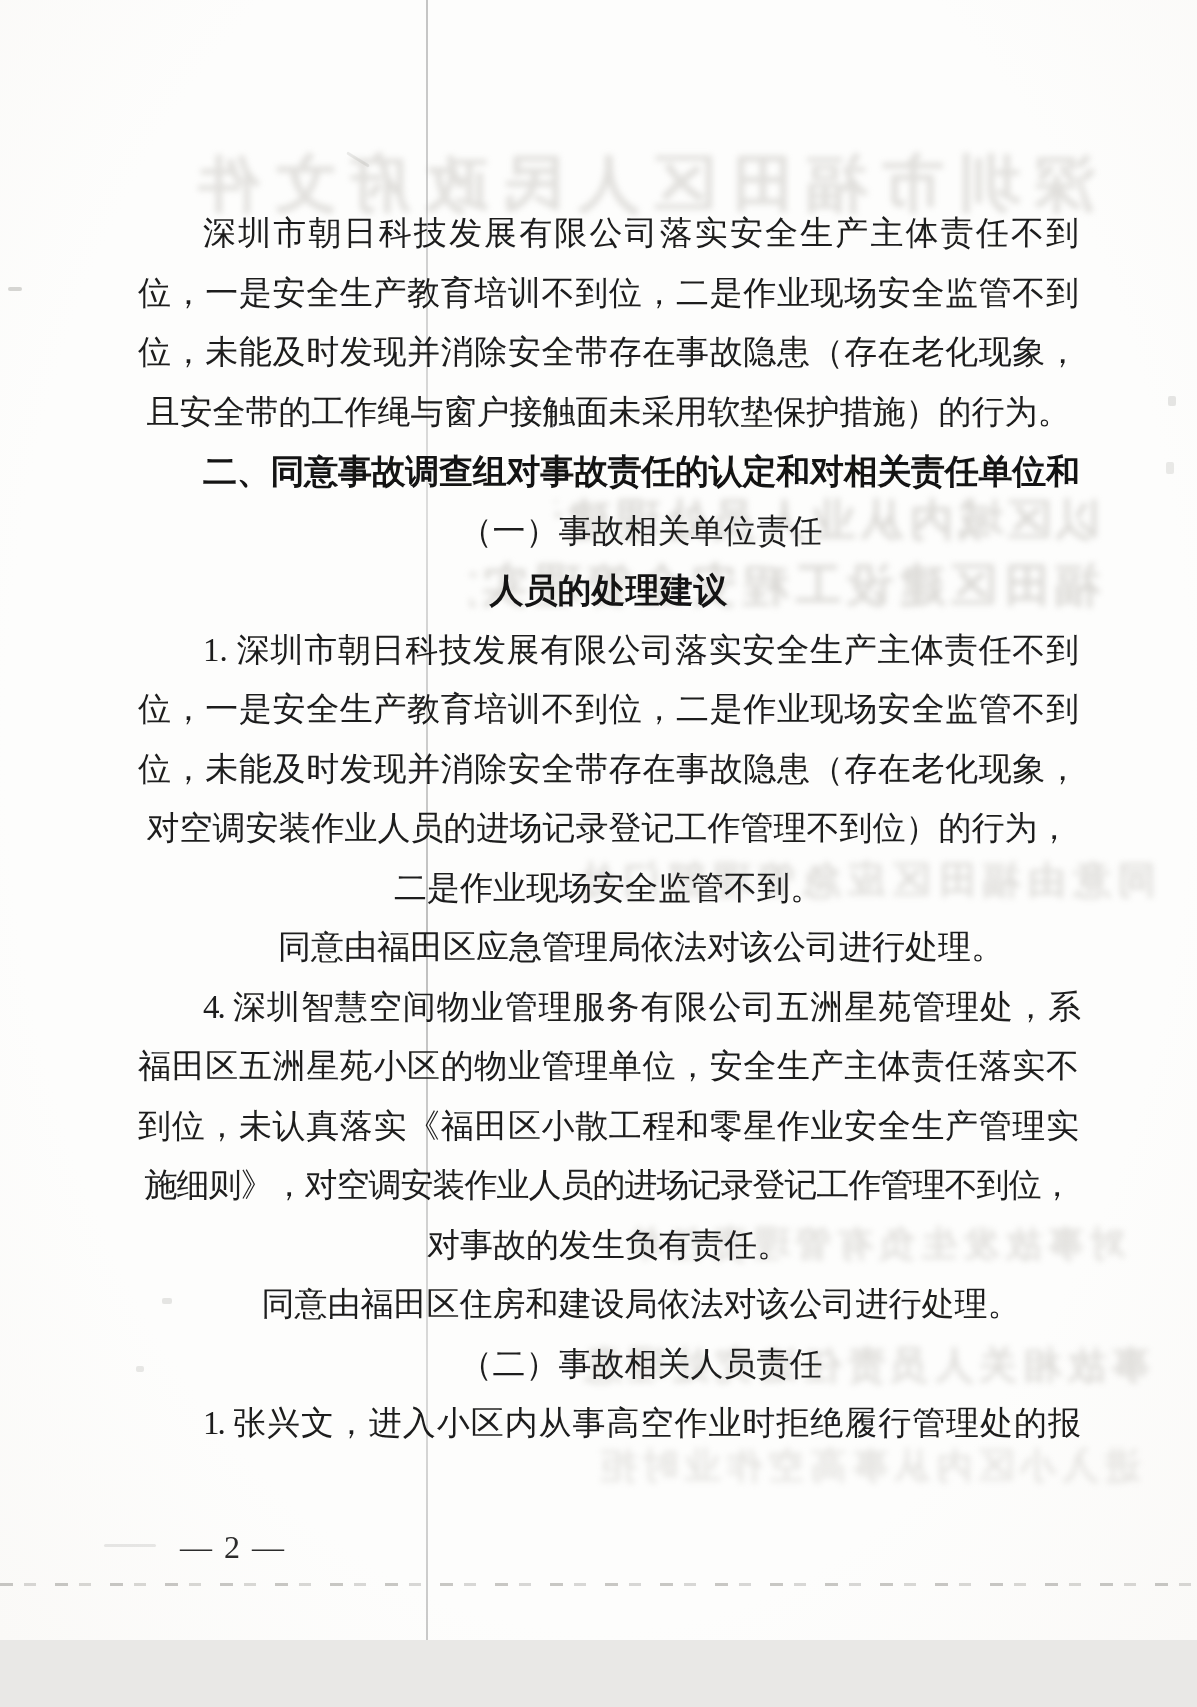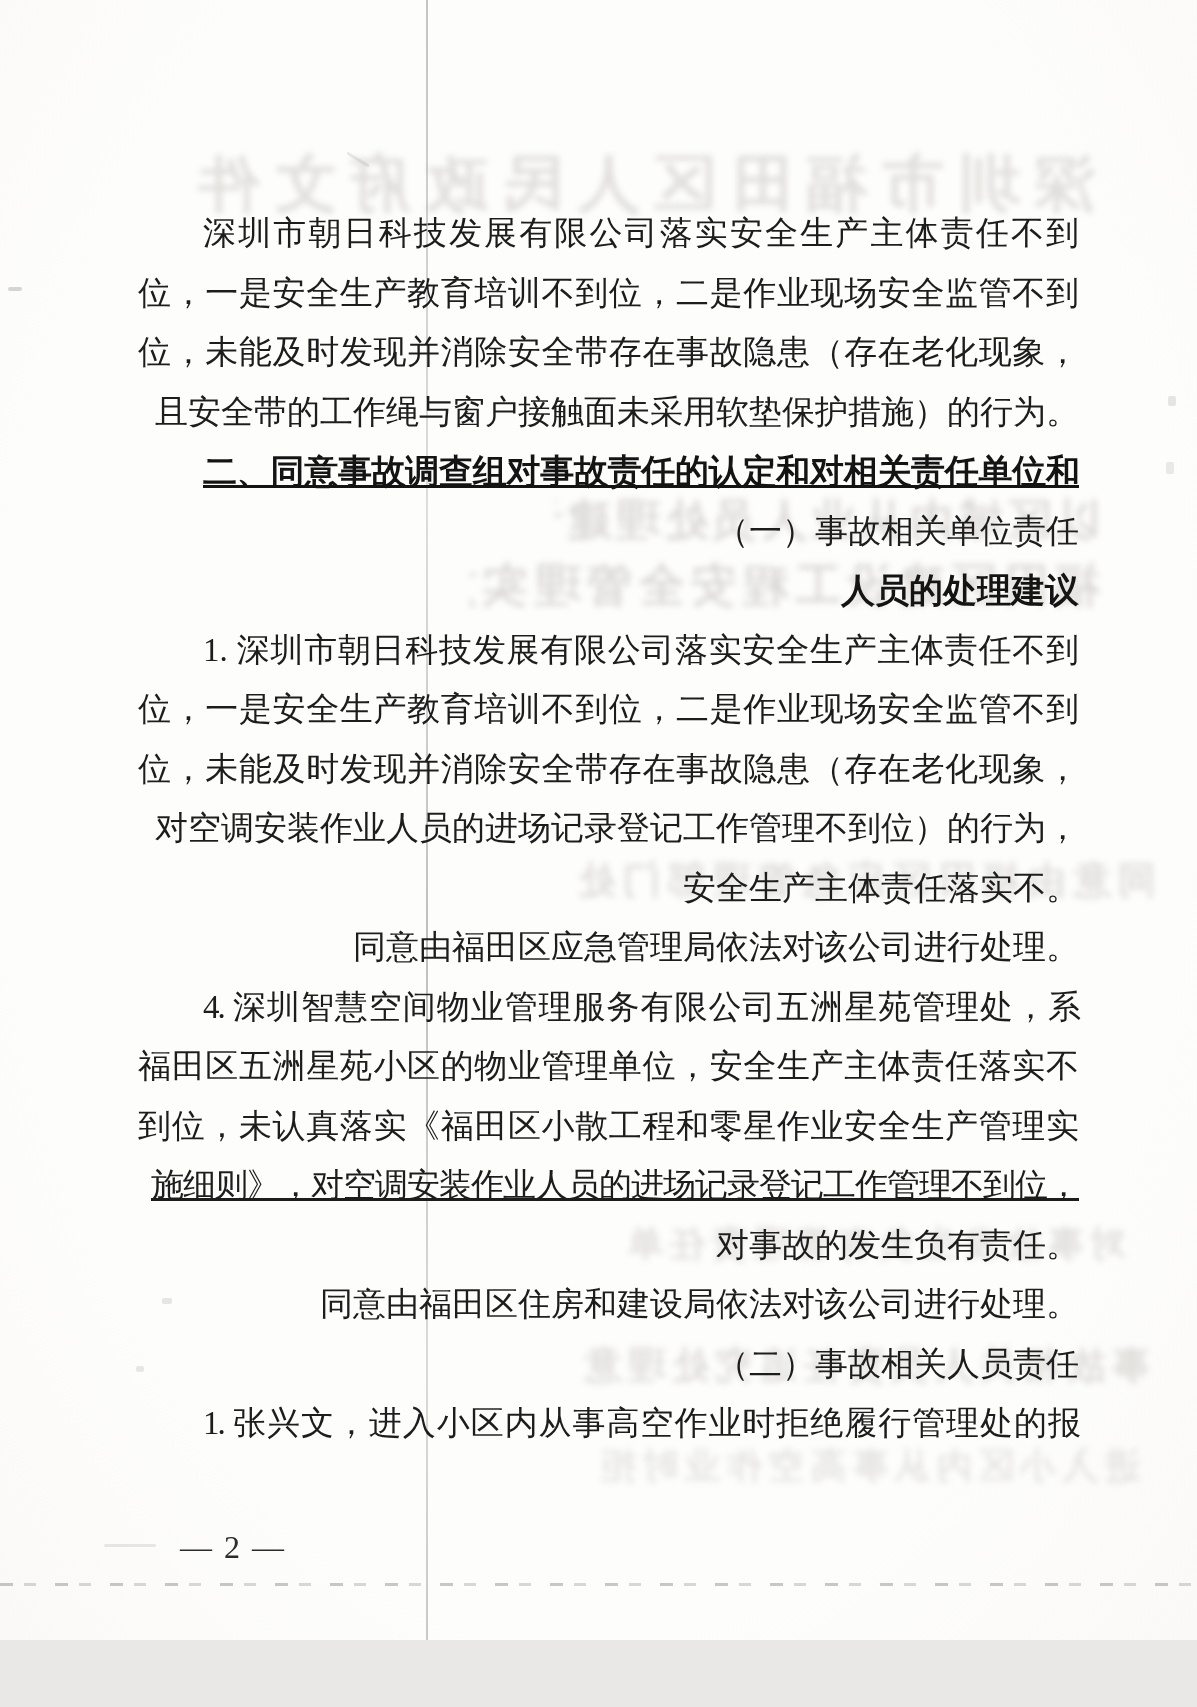--- a/index.html
+++ b/index.html
@@ -31,29 +31,29 @@
       rgba(120,118,112,.28) 24px 36px, rgba(120,118,112,0) 36px 55px);
     filter:blur(.4px);
   }
   
   .textcol{
     position:absolute;left:138px;top:204px;width:941px;
     color:#1d1d1d;
   }
   .ln{
     height:59.5px;line-height:59.5px;font-size:33px;
-    text-align:right;white-space:nowrap;
+    text-align:center;white-space:nowrap;
   }
   .j{
     white-space:normal;
     text-align:justify;text-align-last:justify;
     text-justify:distribute;
   }
   .ind{padding-left:65px;}
-  .t1{letter-spacing:-1px;text-decoration:underline;}
+  .t1{letter-spacing:-1px;}
   .t2{letter-spacing:-2px;}
   .bold{
     font-family:"Liberation Sans","DejaVu Sans",sans-serif;
     font-weight:700;font-size:34px;color:#141414;
   }
   
   .ghost{
     position:absolute;
     font-family:"Liberation Sans","DejaVu Sans",sans-serif;
     font-weight:700;color:#b9b6b0;
@@ -105,21 +105,21 @@
     <div class="ln j">位，一是安全生产教育培训不到位，二是作业现场安全监管不到</div>
     <div class="ln j">位，未能及时发现并消除安全带存在事故隐患（存在老化现象，</div>
     <div class="ln">且安全带的工作绳与窗户接触面未采用软垫保护措施）的行为。</div>
     <div class="ln j ind bold t1">二、同意事故调查组对事故责任的认定和对相关责任单位和</div>
     <div class="ln ind">（一）事故相关单位责任</div>
     <div class="ln bold">人员的处理建议</div>
     <div class="ln j ind">1. 深圳市朝日科技发展有限公司落实安全生产主体责任不到</div>
     <div class="ln j">位，一是安全生产教育培训不到位，二是作业现场安全监管不到</div>
     <div class="ln j">位，未能及时发现并消除安全带存在事故隐患（存在老化现象，</div>
     <div class="ln">对空调安装作业人员的进场记录登记工作管理不到位）的行为，</div>
-    <div class="ln">安全生产主体责任落实不。</div>
+    <div class="ln">二是作业现场安全监管不到。</div>
     <div class="ln ind">同意由福田区应急管理局依法对该公司进行处理。</div>
     <div class="ln j ind t2">4. 深圳智慧空间物业管理服务有限公司五洲星苑管理处，系</div>
     <div class="ln j">福田区五洲星苑小区的物业管理单位，安全生产主体责任落实不</div>
     <div class="ln j">到位，未认真落实《福田区小散工程和零星作业安全生产管理实</div>
     <div class="ln t1">施细则》，对空调安装作业人员的进场记录登记工作管理不到位，</div>
     <div class="ln">对事故的发生负有责任。</div>
     <div class="ln ind">同意由福田区住房和建设局依法对该公司进行处理。</div>
     <div class="ln ind">（二）事故相关人员责任</div>
     <div class="ln j ind t2">1. 张兴文，进入小区内从事高空作业时拒绝履行管理处的报</div>
   </div>

